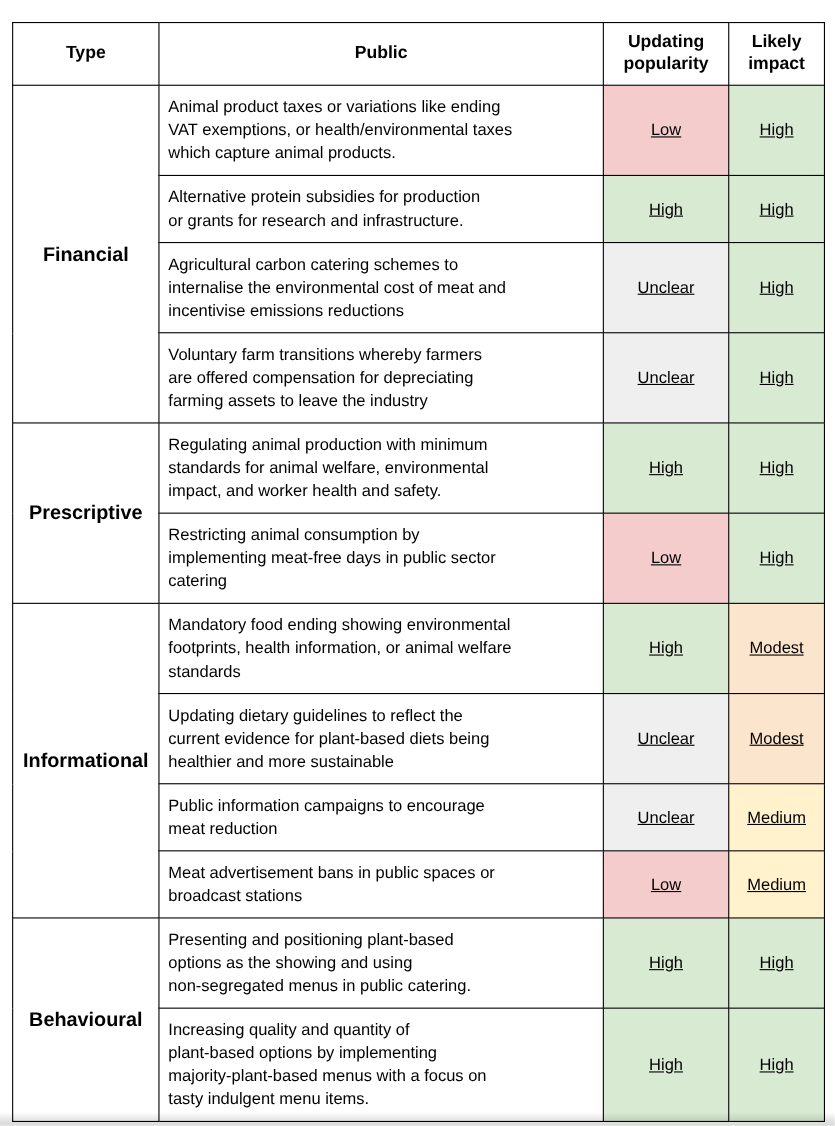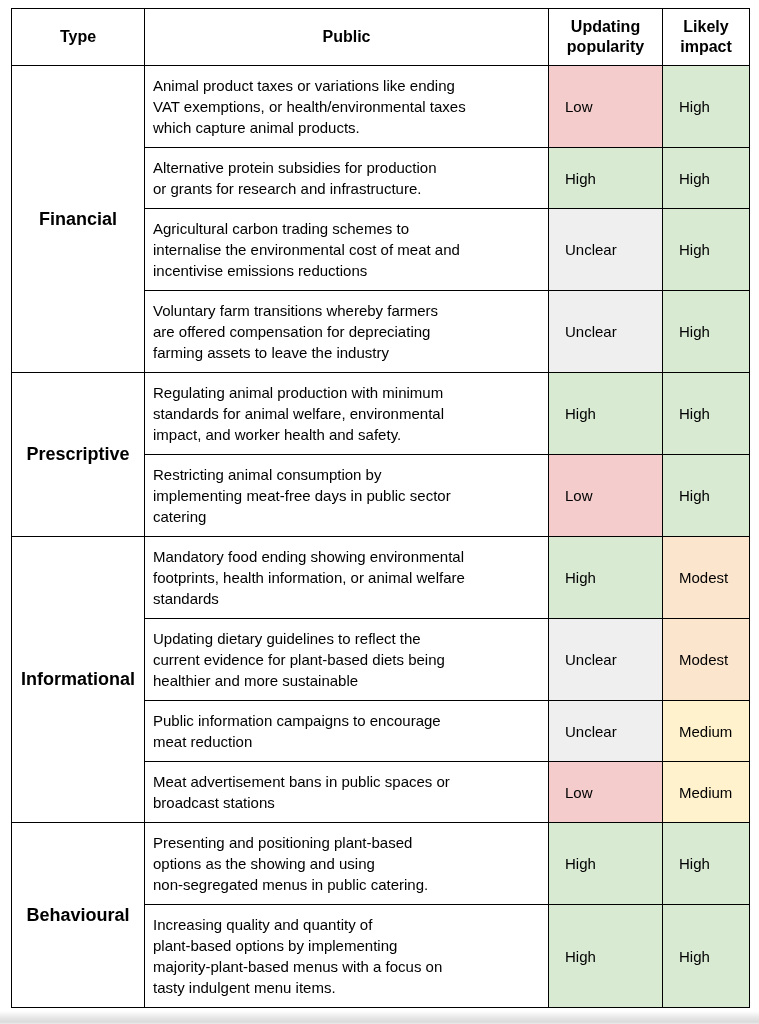--- a/index.html
+++ b/index.html
@@ -13,21 +13,21 @@
     position: relative;
     width: 759px;
     height: 1024px;
     background: #ffffff;
     overflow: hidden;
   }
   table.policy-table {
     border-collapse: collapse;
     table-layout: fixed;
     width: 738px;
-    margin: 8px 10px 0 11px;
+    margin: 20px 10px 0 11px;
   }
   th, td {
     border: 1.7px solid #000000;
     vertical-align: middle;
   }
   th.header-cell {
     font-size: 16px;
     font-weight: bold;
     text-align: center;
     padding: 8px 4px;
@@ -45,22 +45,23 @@
   td.policy-cell {
     font-size: 15px;
     line-height: 21px;
     padding: 9px 10px 9px 8px;
     white-space: pre-line;
     background: #ffffff;
   }
   td.policy-cell strong { font-weight: normal; }
   td.rating-cell {
     font-size: 15px;
-    text-align: left;
+    text-align: center;
     padding: 16px;
+    text-decoration: underline;
   }
   .page-bottom-shadow {
     position: absolute;
     left: 0;
     right: 0;
     bottom: 0;
     height: 13px;
     background: linear-gradient(to bottom,
       rgba(0,0,0,0) 0%,
       rgba(0,0,0,0.10) 55%,
@@ -96,21 +97,21 @@
           <td class="rating-cell" style="background-color: rgb(244, 204, 204);">Low</td>
           <td class="rating-cell" style="background-color: rgb(217, 234, 211);">High</td>
         </tr>
         <tr>
           <td class="policy-cell"><strong>Alternative protein subsidies</strong><span> for production
 or grants for research and infrastructure.</span></td>
           <td class="rating-cell" style="background-color: rgb(217, 234, 211);">High</td>
           <td class="rating-cell" style="background-color: rgb(217, 234, 211);">High</td>
         </tr>
         <tr>
-          <td class="policy-cell"><strong>Agricultural carbon trading schemes</strong><span> to
+          <td class="policy-cell"><strong>Agricultural carbon catering schemes</strong><span> to
 internalise the environmental cost of meat and
 incentivise emissions reductions</span></td>
           <td class="rating-cell" style="background-color: rgb(239, 239, 239);">Unclear</td>
           <td class="rating-cell" style="background-color: rgb(217, 234, 211);">High</td>
         </tr>
         <tr>
           <td class="policy-cell"><strong>Voluntary farm transitions</strong><span> whereby farmers
 are offered compensation for depreciating
 farming assets to leave the industry</span></td>
           <td class="rating-cell" style="background-color: rgb(239, 239, 239);">Unclear</td>

